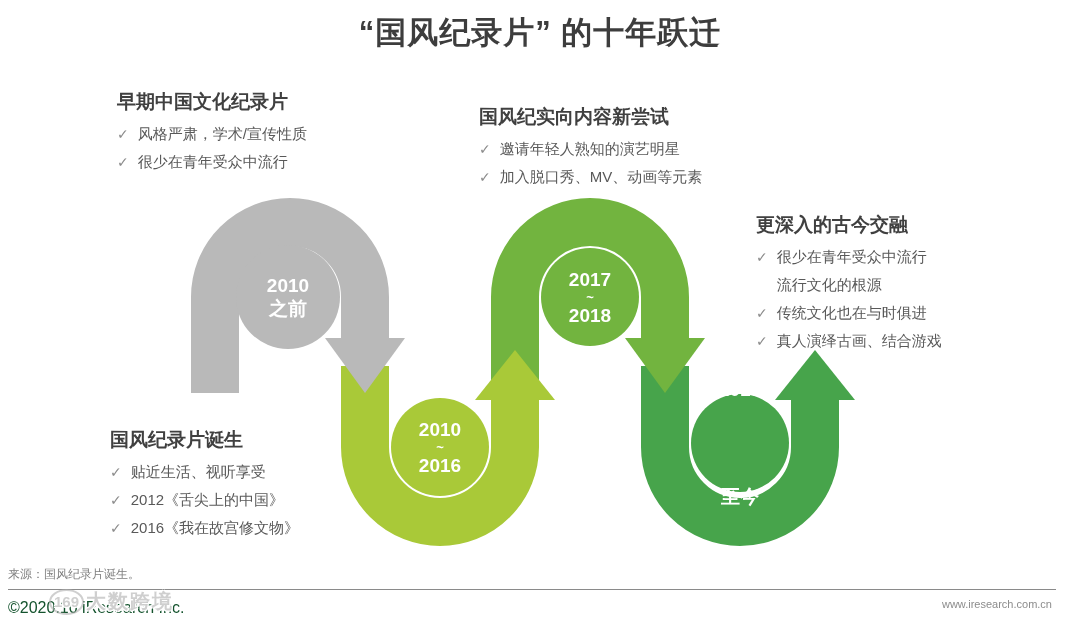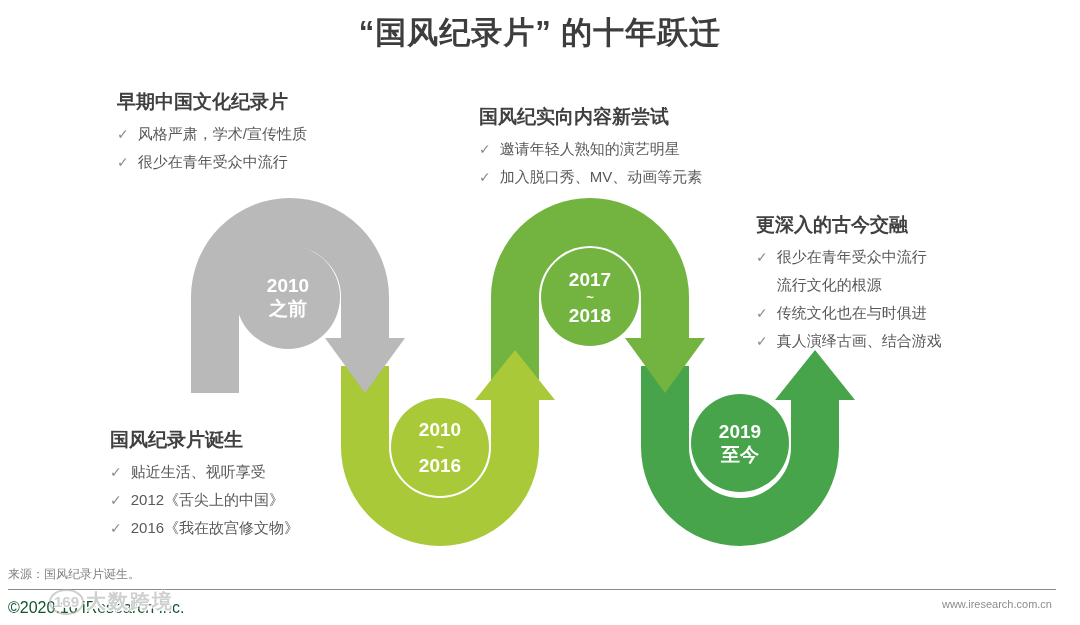--- a/index.html
+++ b/index.html
@@ -84,21 +84,21 @@
   <div class="node-label" style="left:440px;top:447px;">
     <span class="yr">2010</span>
     <span class="tilde">~</span>
     <span class="yr">2016</span>
   </div>
   <div class="node-label" style="left:590px;top:297px;">
     <span class="yr">2017</span>
     <span class="tilde">~</span>
     <span class="yr">2018</span>
   </div>
-  <div class="node-label" style="left:740px;top:443px;">
+  <div class="node-label" style="left:740px;top:443px;gap:42px;">
     <span class="yr">2019</span>
     <span class="tilde"></span>
     <span class="yr">至今</span>
   </div>
 
   <div class="section" style="left:117px;top:89px;width:340px;">
     <h2>早期中国文化纪录片</h2>
     <ul>
       <li>
         <span class="check">✓</span>

